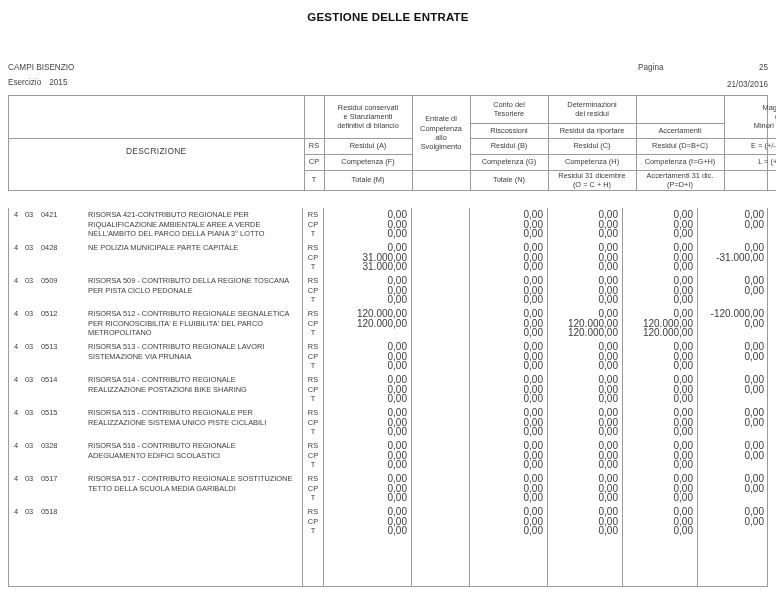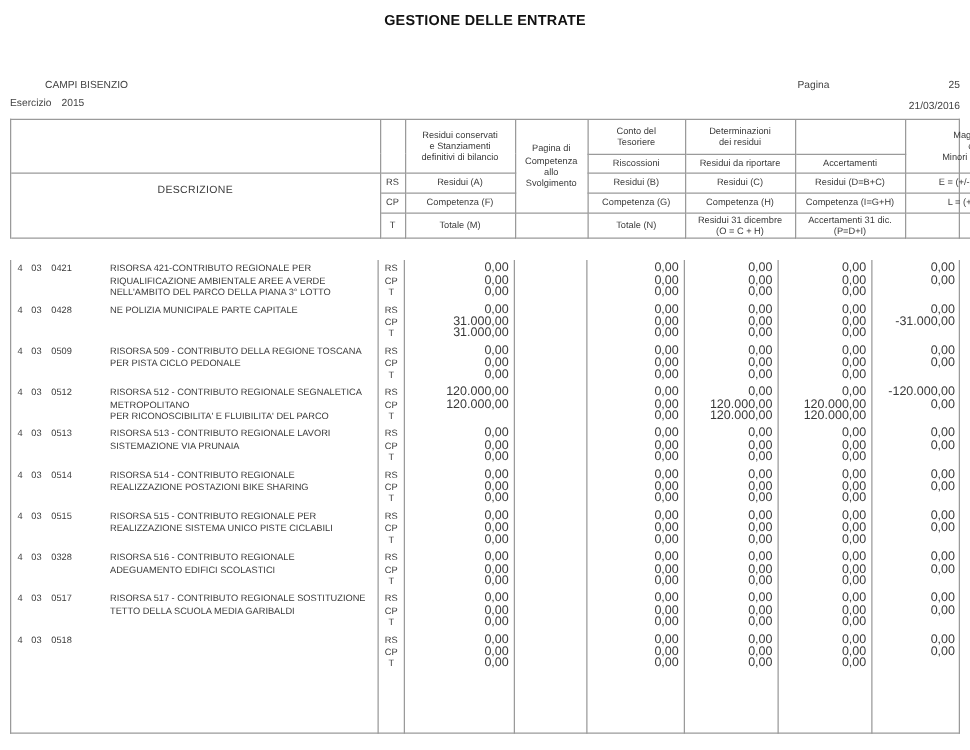--- a/index.html
+++ b/index.html
@@ -22,21 +22,21 @@
     text-align: center;
     font-size: 11.5px;
     font-weight: bold;
     letter-spacing: 0.2px;
     color: #111;
   }
 
   
   .meta-left-1 {
     position: absolute; top: 63px; left: 8px;
-    font-size: 8.2px; color: #444; margin-left: 28px;
+    font-size: 8.2px; color: #444;
   }
   .meta-left-2 {
     position: absolute; top: 78px; left: 8px;
     font-size: 8.2px; color: #444;
   }
   .meta-left-2 .eser-val { margin-left: 8px; }
   .meta-right-1 {
     position: absolute; top: 63px; right: 8px;
     font-size: 8.2px; color: #444;
     width: 130px; text-align: left;
@@ -187,21 +187,21 @@
 
       <tr>
         <td rowspan="2" class="hdr-cell no-top no-left" style="height:42px;"></td>
         <td rowspan="2" class="hdr-cell no-top"></td>
         <td rowspan="2" class="hdr-cell hdr-tall no-top">
           <div>Residui conservati</div>
           <div>e Stanziamenti</div>
           <div>definitivi di bilancio</div>
         </td>
         <td rowspan="4" class="hdr-cell no-top">
-          <div>Pagina di</div>
+          <div>Entrate di</div>
           <div>Competenza</div>
           <div>allo</div>
           <div>Svolgimento</div>
         </td>
         <td class="hdr-cell hdr-tall no-top" style="height:27px;">
           <div>Conto del</div>
           <div>Tesoriere</div>
         </td>
         <td class="hdr-cell hdr-tall no-top">
           <div>Determinazioni</div>
@@ -411,22 +411,22 @@
         </div>
       </div>
       <div class="datarow" style="top: 99px;">
         <div class="rowcode">
           <span class="seg seg-1">4</span>
           <span class="seg seg-2">03</span>
           <span class="seg seg-3">0512</span>
         </div>
         <div class="rowdesc">
           <div>RISORSA 512 - CONTRIBUTO REGIONALE SEGNALETICA</div>
+          <div>PER RICONOSCIBILITA' E FLUIBILITA' DEL PARCO</div>
           <div>METROPOLITANO</div>
-          <div>PER RICONOSCIBILITA' E FLUIBILITA' DEL PARCO</div>
         </div>
         <div class="rstags" style="left: 295px;">
           <div>RS</div>
           <div>CP</div>
           <div>T</div>
         </div>
         <div class="numcol" style="left: 0px; width: 399px;">
           <div>120.000,00</div>
           <div>120.000,00</div>
         </div>

